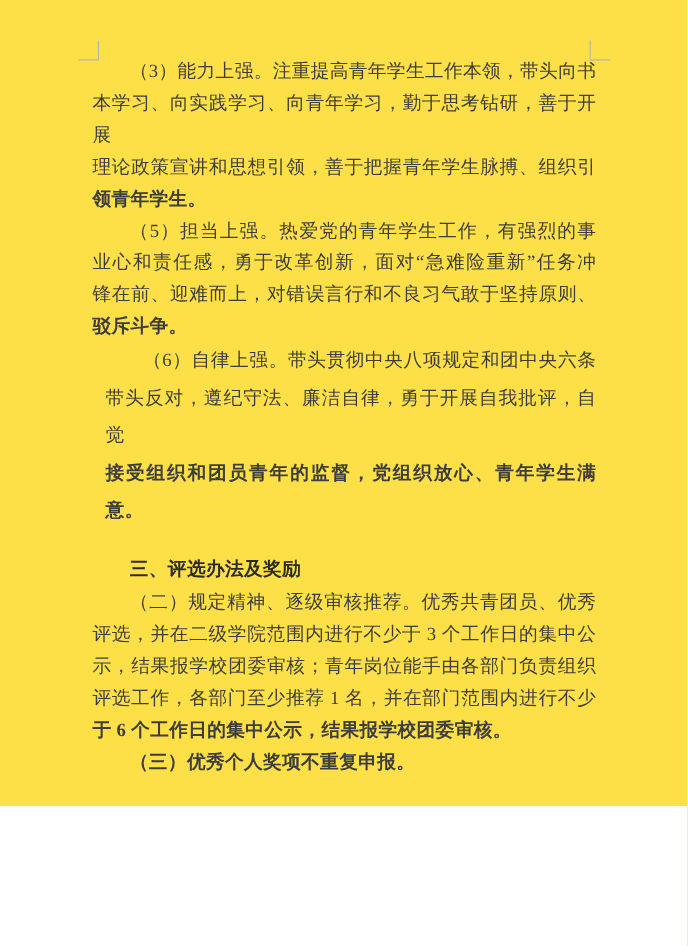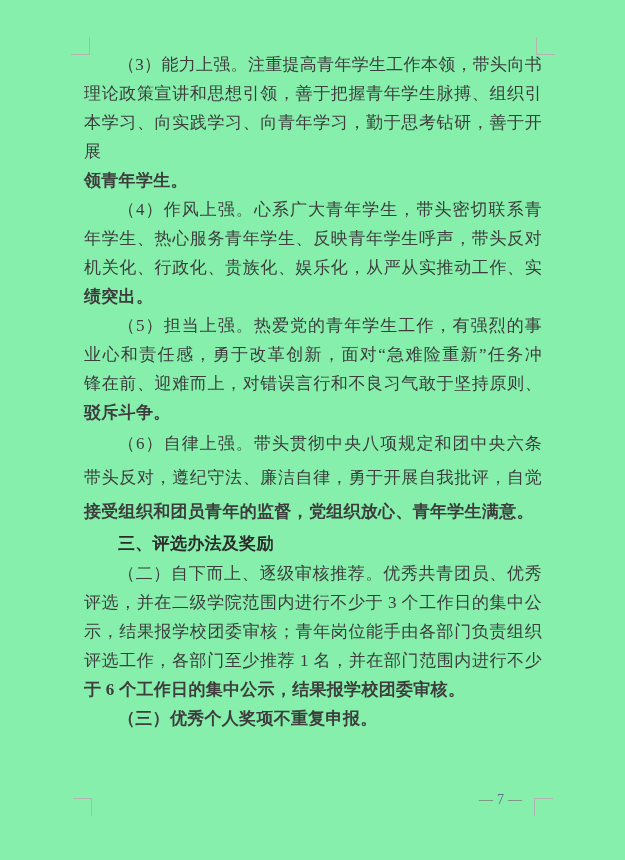--- a/index.html
+++ b/index.html
@@ -1,20 +1,20 @@
 <!DOCTYPE html>
 <html><head>
 <meta charset="utf-8">
 <style>
   html, body { margin: 0; padding: 0; background: #ffffff; }
   .page {
     position: relative;
     width: 625px;
-    height: 860px;
-    background: #86efac;
+    height: 733px;
+    background: #fde047;
     overflow: hidden;
     font-family: "Liberation Serif", "DejaVu Serif", serif;
   }
   
   .boundary-mark { position: absolute; width: 18px; height: 17px; }
   .boundary-mark.tl { left: 71px;  top: 37px;  border-right: 1px solid #b3b3b3; border-bottom: 1px solid #b3b3b3; }
   .boundary-mark.tr { left: 536px; top: 37px;  border-left: 1px solid #b3b3b3;  border-bottom: 1px solid #b3b3b3; }
   .boundary-mark.bl { left: 73px;  top: 798px; border-right: 1px solid #b3b3b3; border-top: 1px solid #b3b3b3; }
   .boundary-mark.br { left: 534px; top: 798px; border-left: 1px solid #b3b3b3;  border-top: 1px solid #b3b3b3; }
 
@@ -29,26 +29,27 @@
   .para { margin: 0; }
   .para .line {
     line-height: 29px;
     text-align: justify;
     text-align-last: justify;
     text-justify: inter-character;
     letter-spacing: 0.3px;
   }
   .para .line.first { text-indent: 2em; }
   .para .line.last  { text-align-last: left; font-weight: bold; }
-  .para.wide .line { line-height: 34px; }
+  .para.wide .line { line-height: 34px; margin-left: 12px; }
   .para.heading .line {
     line-height: 30px;
     font-weight: bold;
     color: #2b2b2b;
     font-family: "Liberation Sans", "DejaVu Sans", sans-serif;
+    margin-top: 22px;
   }
   .footer {
     position: absolute;
     left: 479px;
     top: 792px;
     font-size: 14px;
     color: #7a7a7a;
     white-space: nowrap;
   }
   .footer .num { color: #5d6f8d; margin: 0 4px; }
@@ -58,46 +59,40 @@
 
 <div class="page">
   <div class="boundary-mark tl"></div>
   <div class="boundary-mark tr"></div>
   <div class="boundary-mark bl"></div>
   <div class="boundary-mark br"></div>
 
   <div class="doc-body">
       <div class="para body">
         <div class="line first">（3）能力上强。注重提高青年学生工作本领，带头向书</div>
+        <div class="line">本学习、向实践学习、向青年学习，勤于思考钻研，善于开展</div>
         <div class="line">理论政策宣讲和思想引领，善于把握青年学生脉搏、组织引</div>
-        <div class="line">本学习、向实践学习、向青年学习，勤于思考钻研，善于开展</div>
         <div class="line last">领青年学生。</div>
-      </div>
-      <div class="para body">
-        <div class="line first">（4）作风上强。心系广大青年学生，带头密切联系青</div>
-        <div class="line">年学生、热心服务青年学生、反映青年学生呼声，带头反对</div>
-        <div class="line">机关化、行政化、贵族化、娱乐化，从严从实推动工作、实</div>
-        <div class="line last">绩突出。</div>
       </div>
       <div class="para body">
         <div class="line first">（5）担当上强。热爱党的青年学生工作，有强烈的事</div>
         <div class="line">业心和责任感，勇于改革创新，面对“急难险重新”任务冲</div>
         <div class="line">锋在前、迎难而上，对错误言行和不良习气敢于坚持原则、</div>
         <div class="line last">驳斥斗争。</div>
       </div>
       <div class="para body wide">
         <div class="line first">（6）自律上强。带头贯彻中央八项规定和团中央六条</div>
         <div class="line">带头反对，遵纪守法、廉洁自律，勇于开展自我批评，自觉</div>
         <div class="line last">接受组织和团员青年的监督，党组织放心、青年学生满意。</div>
       </div>
       <div class="para heading">
         <div class="line first last">三、评选办法及奖励</div>
       </div>
       <div class="para body">
-        <div class="line first">（二）自下而上、逐级审核推荐。优秀共青团员、优秀</div>
+        <div class="line first">（二）规定精神、逐级审核推荐。优秀共青团员、优秀</div>
         <div class="line">评选，并在二级学院范围内进行不少于 3 个工作日的集中公</div>
         <div class="line">示，结果报学校团委审核；青年岗位能手由各部门负责组织</div>
         <div class="line">评选工作，各部门至少推荐 1 名，并在部门范围内进行不少</div>
         <div class="line last">于 6 个工作日的集中公示，结果报学校团委审核。</div>
       </div>
       <div class="para body">
         <div class="line first last">（三）优秀个人奖项不重复申报。</div>
       </div>
     </div>
 

